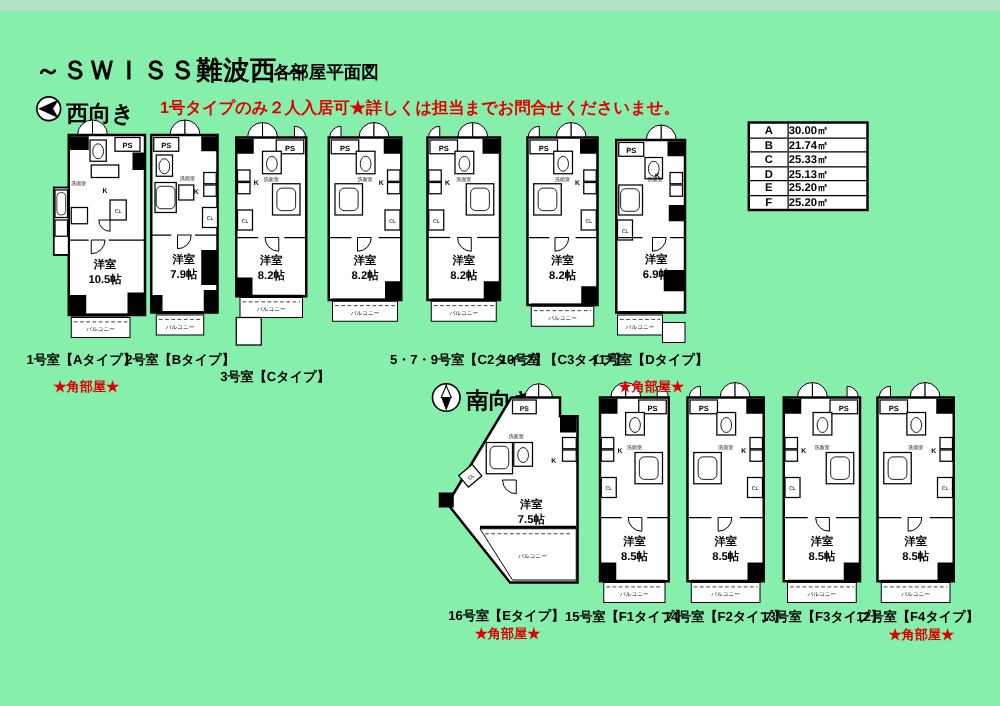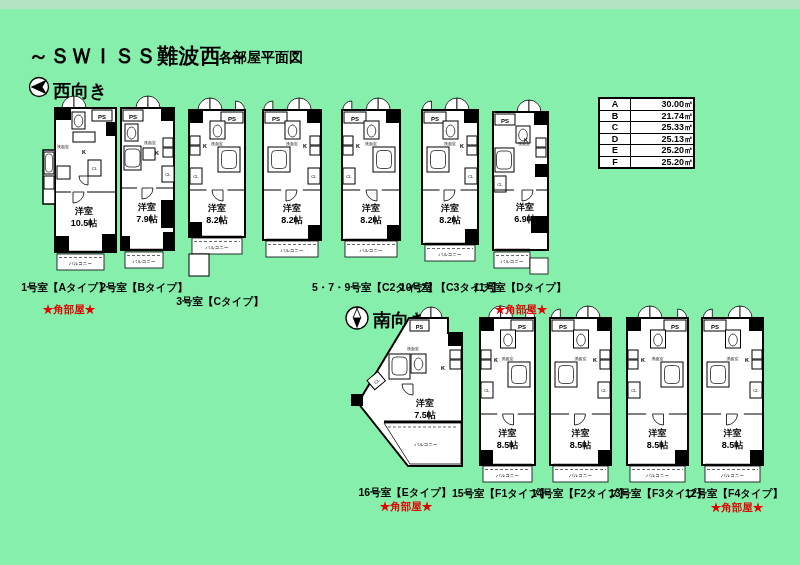--- a/index.html
+++ b/index.html
@@ -10,34 +10,35 @@
   #title-main{left:28px;top:42px;font-size:21px;font-weight:900;letter-spacing:.5px;}
   #title-sub{left:219px;top:49px;font-size:14px;font-weight:900;}
   #notice{left:128px;top:77px;font-size:13px;font-weight:900;color:#e00000;}
   .facing{font-size:18px;font-weight:900;}
   #west-label{left:53px;top:79px;}
   #south-label{left:373px;top:308px;}
   #size-table{left:598px;top:97px;border:2px solid #000;background:#fff;}
   .tr{display:flex;}
   .tr + .tr{border-top:1px solid #000;}
   .tc{width:30px;text-align:center;border-right:1px solid #000;font-size:9px;line-height:10.5px;font-weight:700;}
-  .ta{width:62px;text-align:right;font-size:9px;line-height:10.5px;font-weight:700;}
+  .ta{width:62px;text-align:left;font-size:9px;line-height:10.5px;font-weight:700;}
   .plan-label{position:absolute;width:150px;text-align:center;font-size:10.5px;font-weight:700;white-space:nowrap;}
   .corner-badge{position:absolute;width:100px;text-align:center;font-size:10.5px;font-weight:900;color:#e00000;white-space:nowrap;}
   .unit{position:absolute;}
   svg{display:block;}
 </style>
 </head>
 <body>
 
 <div id="page">
   <div id="scan-edge"></div>
 
   <div class="abs" id="title-main">～ＳＷＩＳＳ難波西 ～</div>
   <div class="abs" id="title-sub">各部屋平面図</div>
+  <div class="abs" id="notice">1号タイプのみ２人入居可★詳しくは担当までお問合せくださいませ。</div>
 
   <svg class="abs" style="left:27px;top:75px" width="24" height="24">
     <circle cx="12" cy="12" r="9.5" fill="#fff" stroke="#000" stroke-width="1.3"></circle>
     <polygon points="3.5,12 20,4.5 15.5,12 20,19.5" fill="#000"></polygon>
   </svg>
   <div class="abs facing" id="west-label">西向き</div>
 
   <svg class="abs" style="left:344px;top:305px" width="26" height="26">
     <circle cx="13" cy="13" r="11" fill="#fff" stroke="#000" stroke-width="1.3"></circle>
     <line x1="13" y1="2" x2="13" y2="5" stroke="#000" stroke-width="1"></line>

